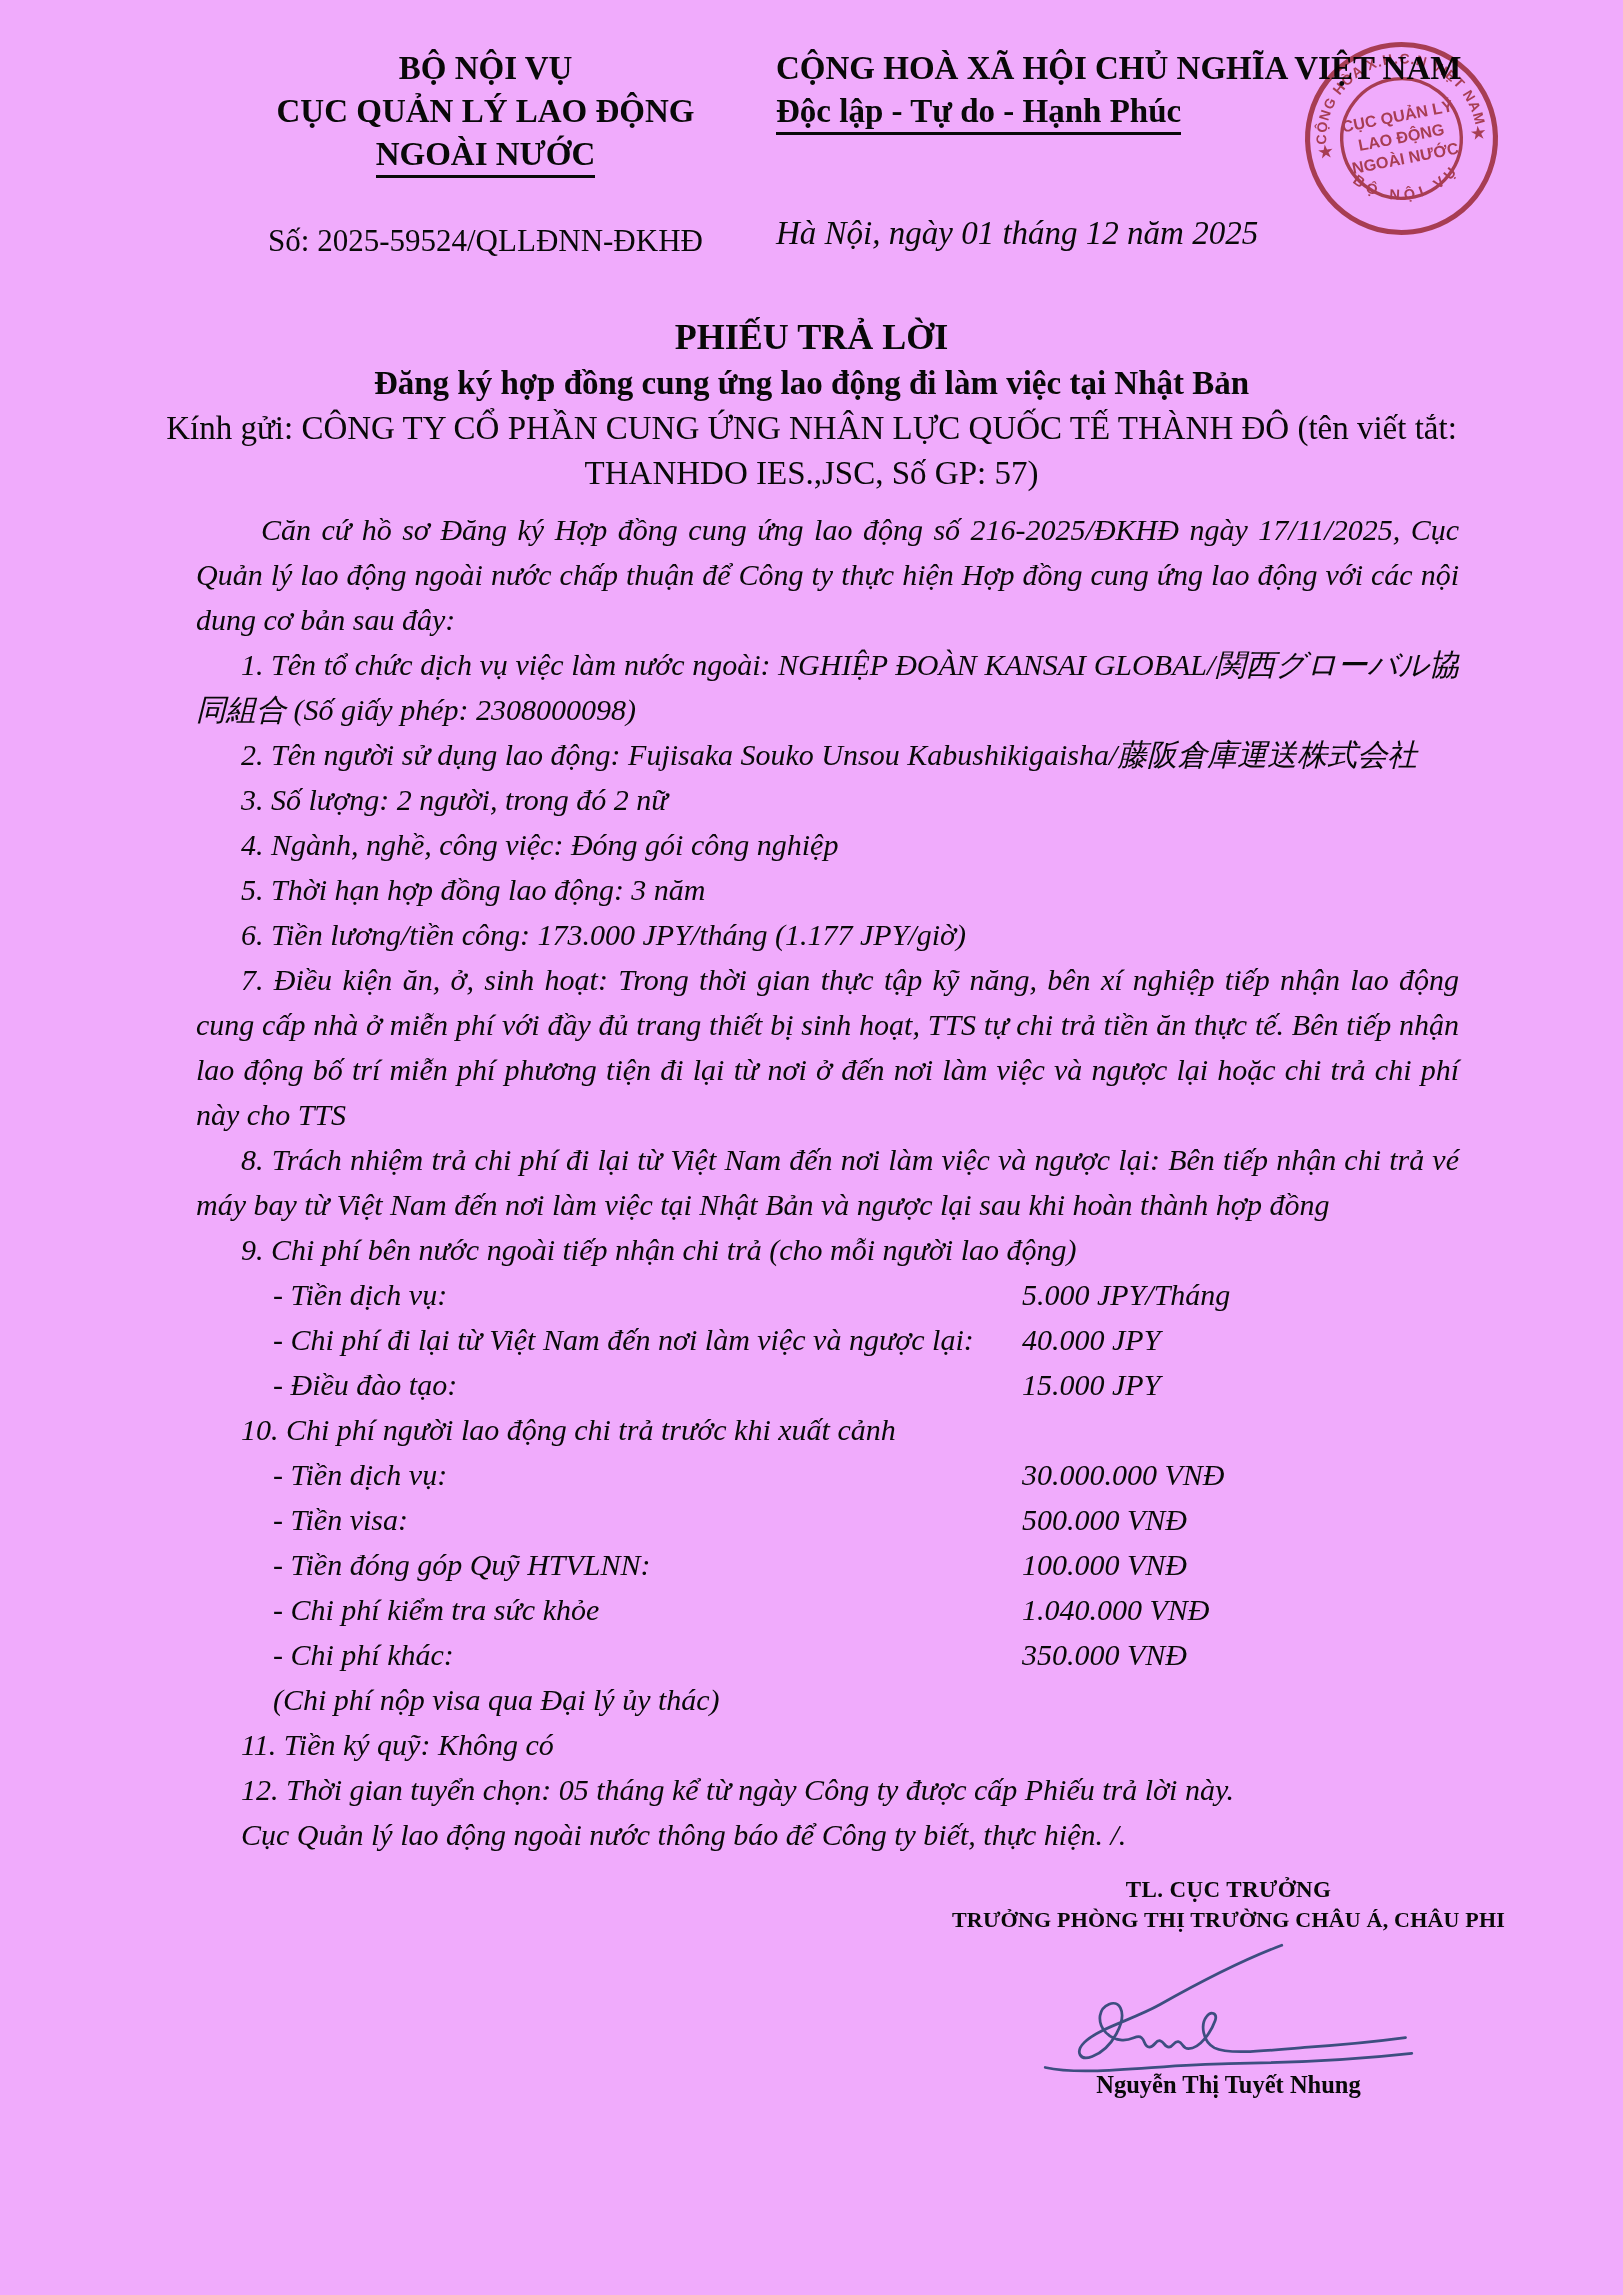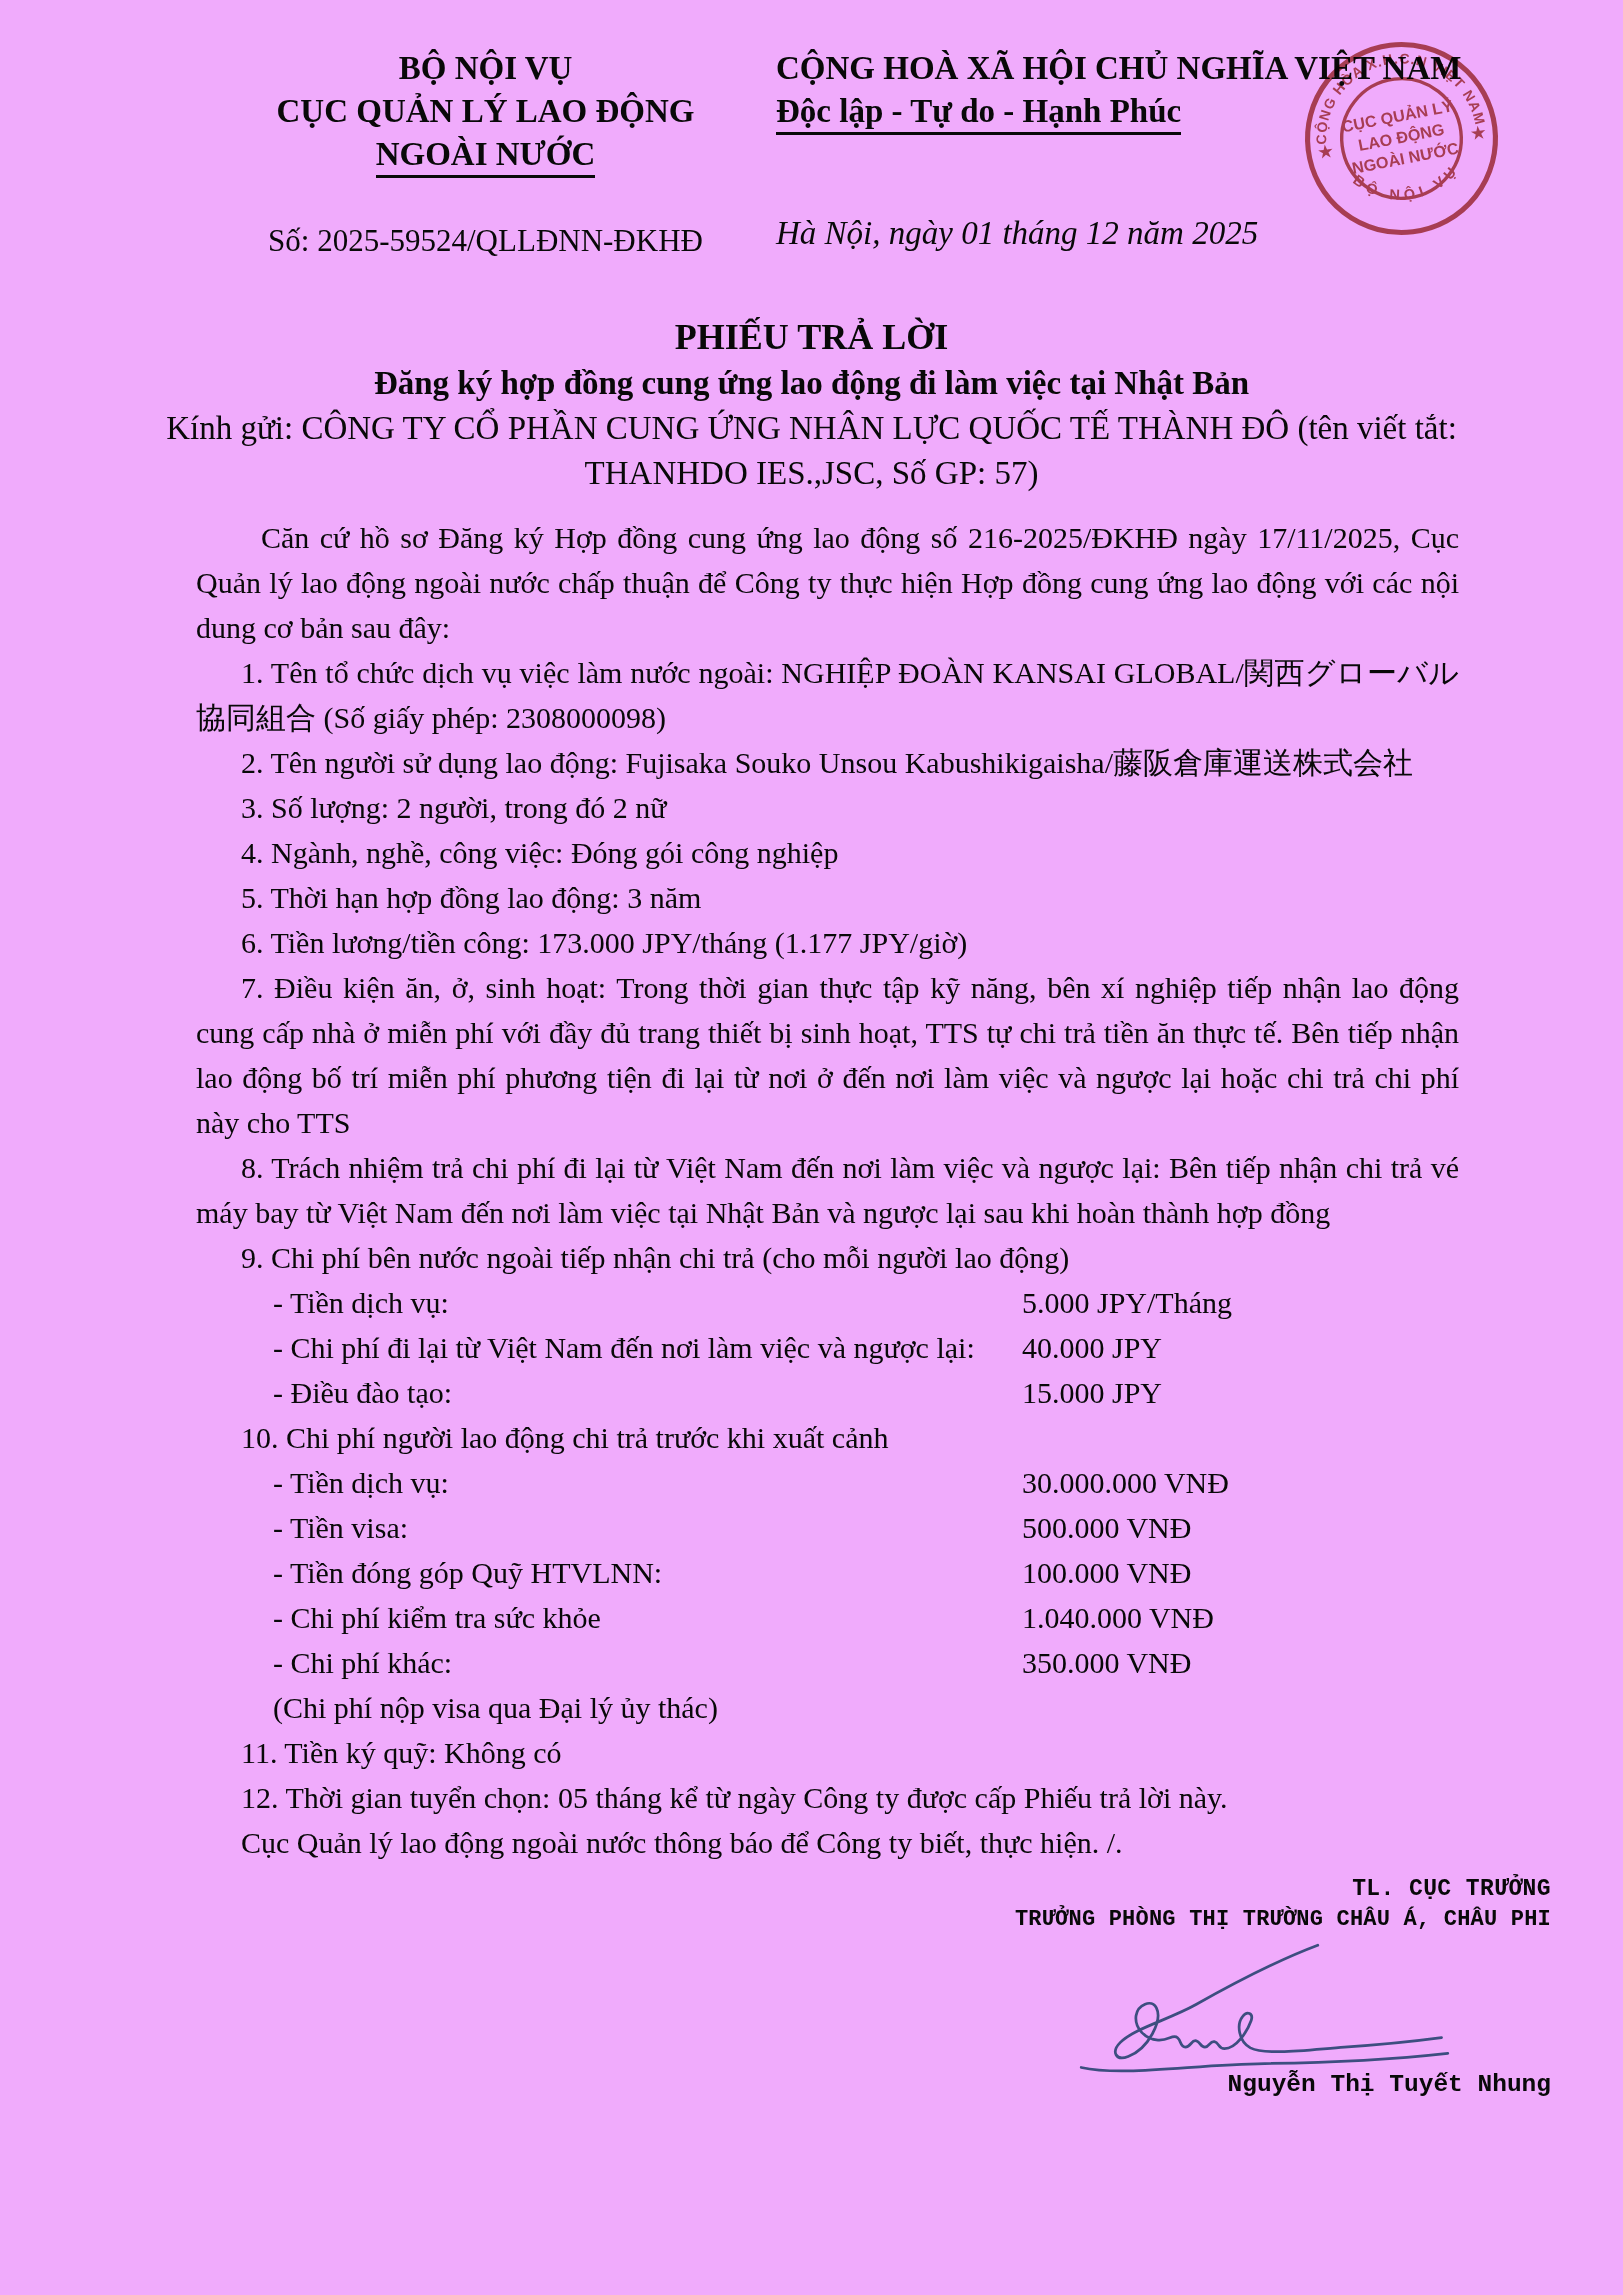--- a/index.html
+++ b/index.html
@@ -26,31 +26,31 @@
     transform:rotate(-7deg);
     opacity:.88;mix-blend-mode:multiply;
   }
   .stamp text{font-family:"Liberation Sans","DejaVu Sans",sans-serif;font-weight:bold;}
   
   .title-block{margin-top:52px;text-align:center;}
   .doc-title{font-size:36px;font-weight:bold;line-height:47px;}
   .doc-subtitle{font-size:33px;font-weight:bold;line-height:45px;}
   .salutation{font-size:33px;line-height:45px;}
   
-  .body-area{padding:0 164px 0 196px;margin-top:19px;}
+  .body-area{padding:0 164px 0 196px;margin-top:11px;font-style:italic;}
   .para{margin:0;font-size:30px;line-height:45px;}
   .justify{text-align:justify;}
   .indent-lg{text-indent:65px;}
   .indent-item{text-indent:45px;}
   .cost-row{display:flex;padding-left:77px;font-size:30px;line-height:45px;}
   .cost-label{min-width:749px;white-space:nowrap;}
   .cost-value{white-space:nowrap;}
   .note-line{padding-left:77px;font-size:30px;line-height:45px;}
   
-  .signature{position:absolute;left:978px;top:1875px;width:573px;text-align:right;font-family:Liberation Mono, monospace;}
+  .signature{position:absolute;left:942px;top:1875px;width:573px;text-align:center;}
   .sig-title{font-size:23px;font-weight:bold;line-height:29.5px;letter-spacing:0.4px;}
   .sig-dept{font-size:22px;font-weight:bold;line-height:29.5px;white-space:nowrap;letter-spacing:0.2px;}
   .sig-mark{display:block;margin:4.9px auto 0;width:409px;height:141px;}
   .sig-name{font-size:24.5px;font-weight:bold;line-height:33px;margin-top:-11.5px;}
 </style>
 </head>
 <body>
 
 <div class="page">
 

